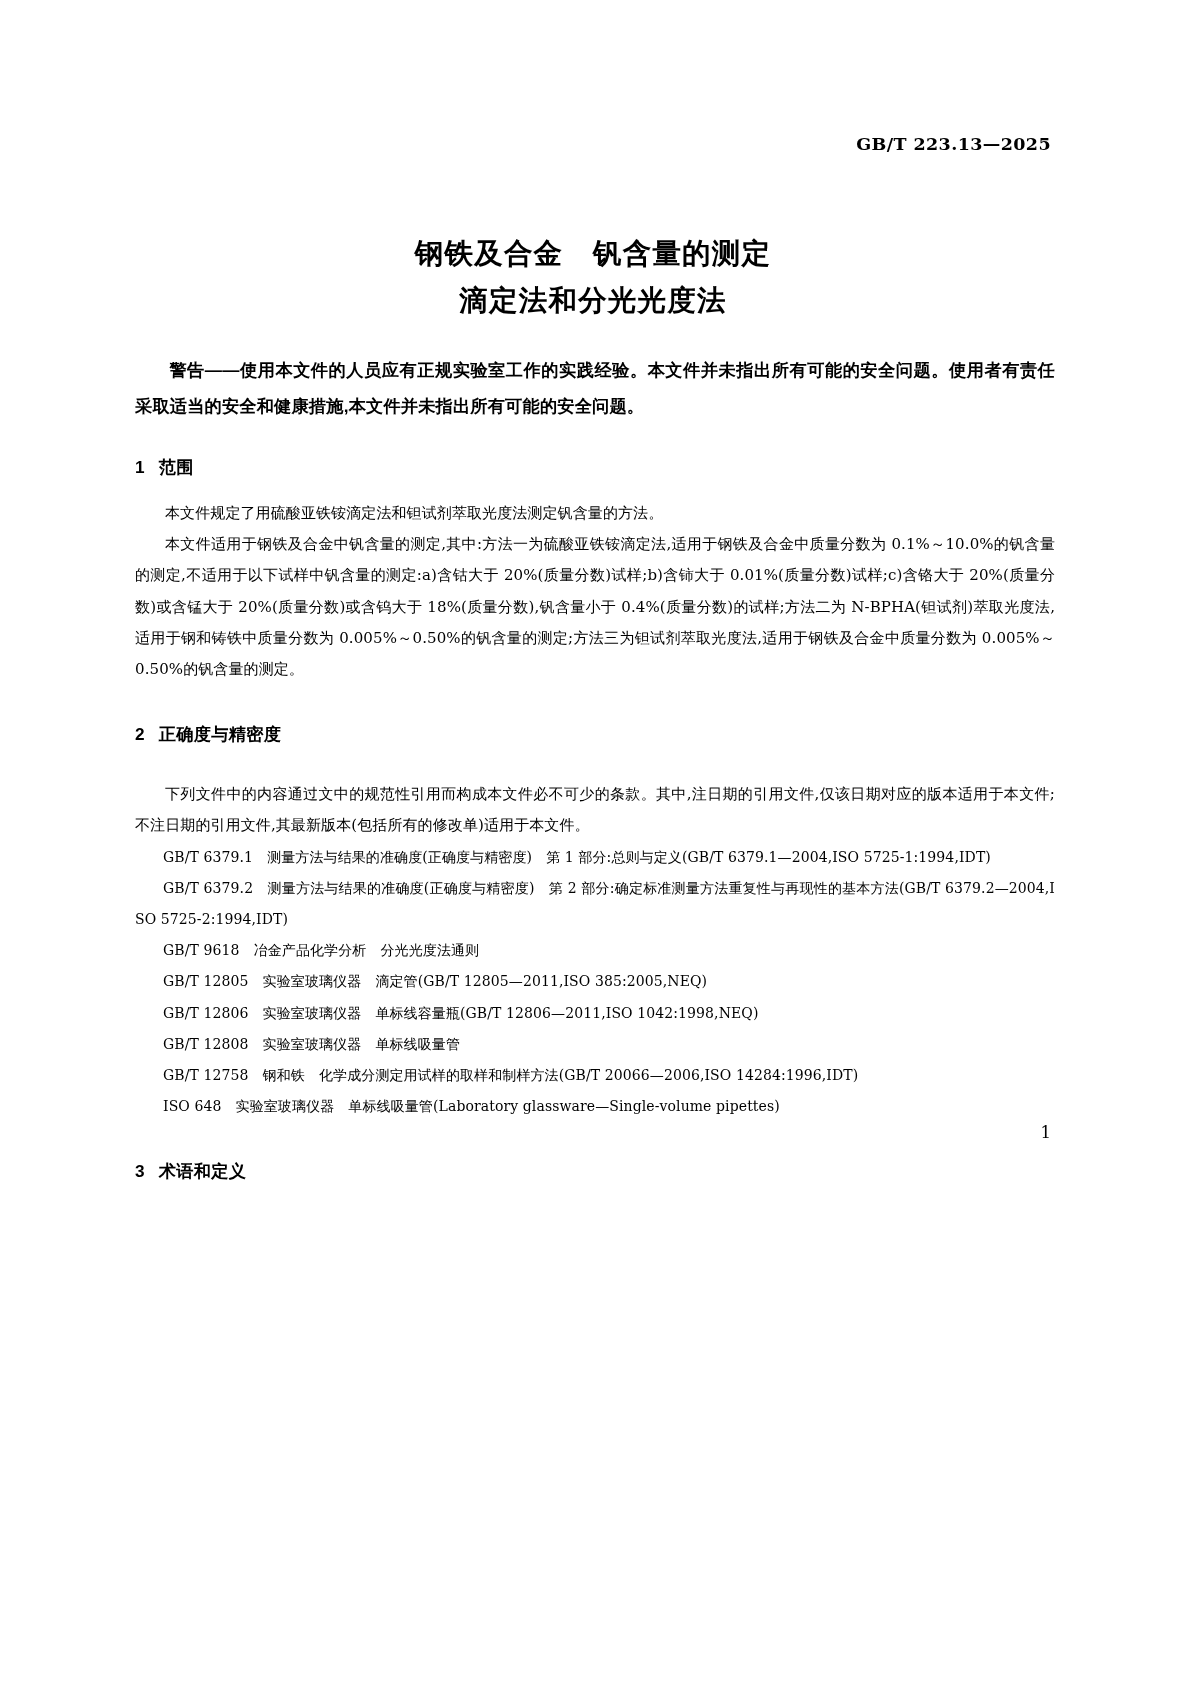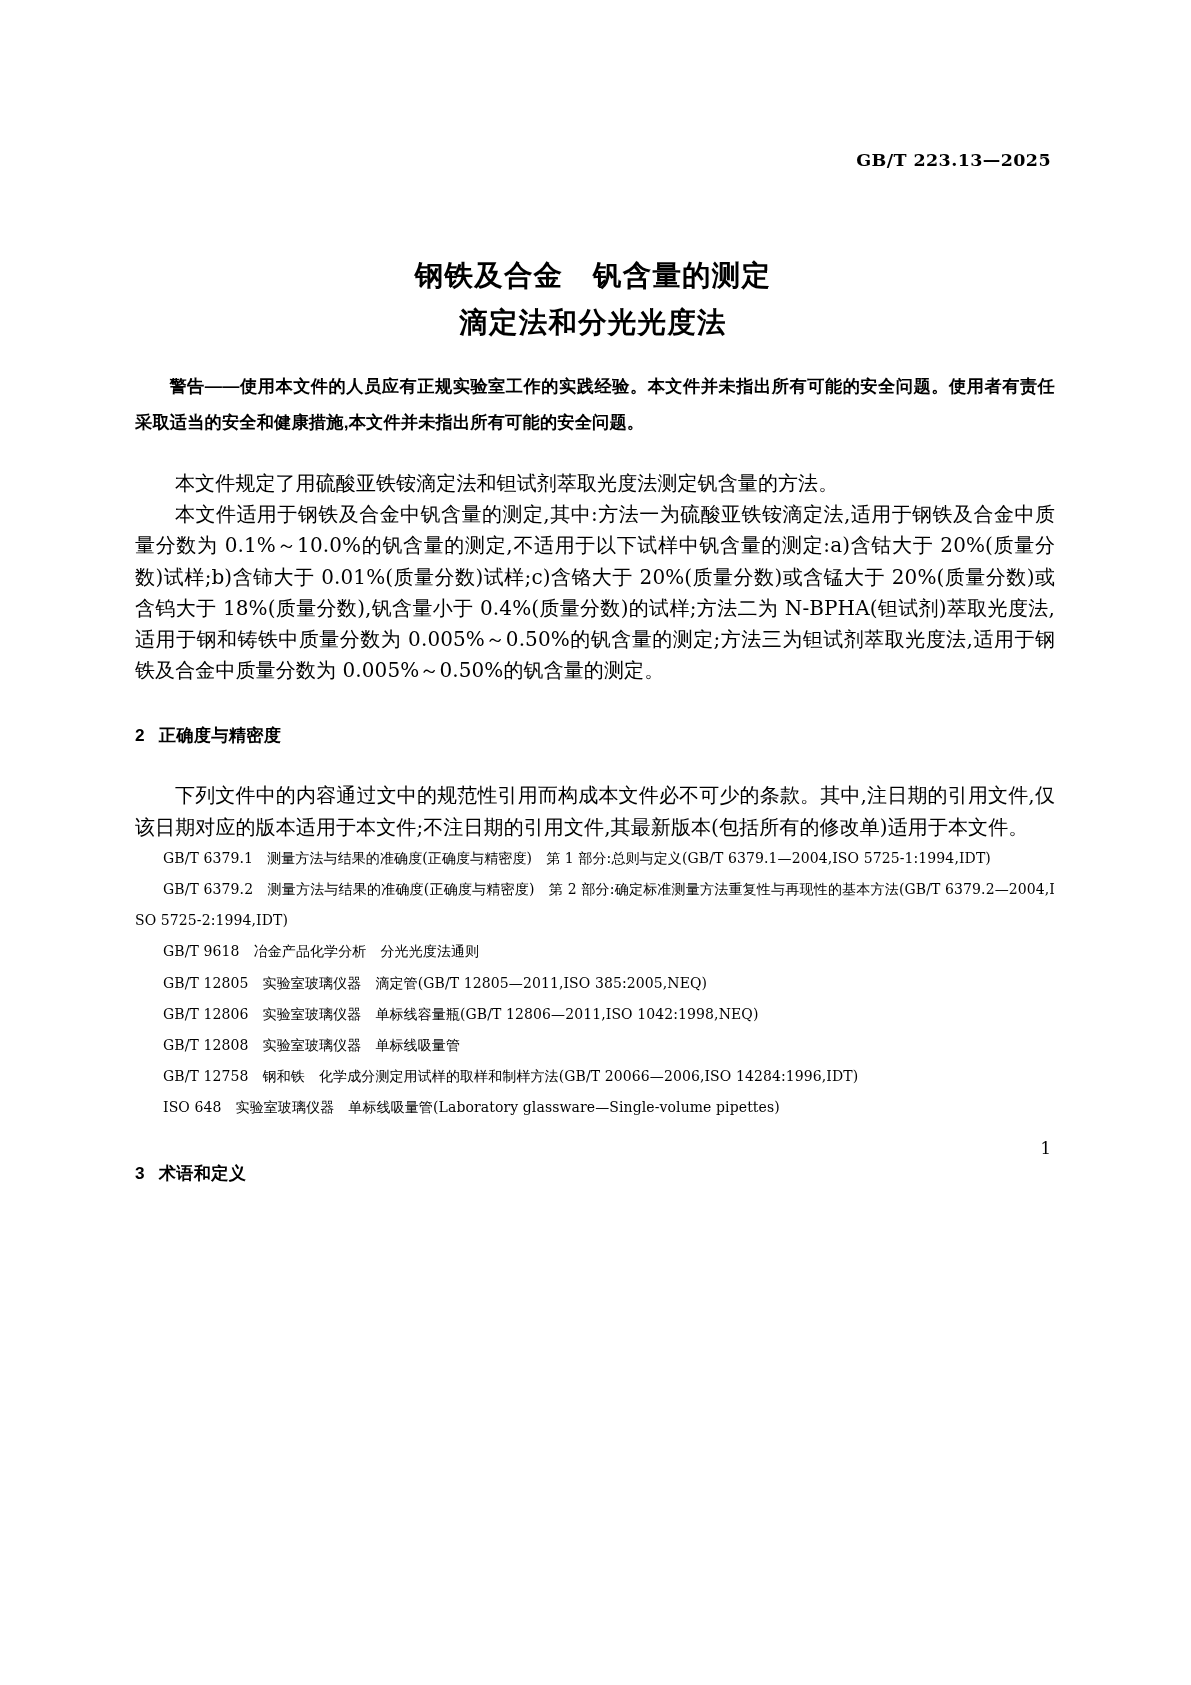--- a/index.html
+++ b/index.html
@@ -8,21 +8,21 @@
     background: #ffffff;
   }
   body {
     font-family: "DejaVu Serif", "Liberation Serif", serif;
     color: #000000;
   }
   .page {
     position: relative;
     width: 1191px;
     height: 1262px;
-    margin: 16px auto;
+    margin: 0 auto;
     background: #ffffff;
     box-sizing: border-box;
     overflow: hidden;
   }
 
   
   .header {
     position: absolute;
     top: 128px;
     left: 135px;
@@ -36,21 +36,21 @@
     font-family: "DejaVu Serif", "Liberation Serif", serif;
     font-weight: bold;
     font-size: 17.5px;
     letter-spacing: 0.4px;
     white-space: nowrap;
   }
 
   
   .title-block {
     position: absolute;
-    top: 236px;
+    top: 230px;
     left: 135px;
     right: 140px;
     text-align: center;
   }
   .title-line {
     font-family: "Liberation Sans", "DejaVu Sans", sans-serif;
     font-weight: bold;
     font-size: 28.5px;
     line-height: 47px;
     letter-spacing: 1.2px;
@@ -81,21 +81,21 @@
     font-weight: bold;
     font-size: 17.2px;
     line-height: 30px;
     margin: 0 0 16px 0;
     letter-spacing: 0.3px;
   }
   .clause-head .num { margin-right: 14px; }
 
   .para {
     font-family: "DejaVu Serif", "Liberation Serif", serif;
-    font-size: 20px;
+    font-size: 15px;
     line-height: 31.2px;
     text-align: justify;
     text-justify: inter-ideograph;
     text-indent: 2em;
     margin: 0;
     letter-spacing: 0.1px;
     word-break: break-all;
   }
   .para + .para { margin-top: 0; }
 
@@ -140,20 +140,23 @@
   <div class="title-block">
     <div class="title-line">钢铁及合金　钒含量的测定</div>
     <div class="title-line">滴定法和分光光度法</div>
   </div>
 
   <div class="content">
 
     <p class="warning">警告——使用本文件的人员应有正规实验室工作的实践经验。本文件并未指出所有可能的安全问题。使用者有责任采取适当的安全和健康措施,本文件并未指出所有可能的安全问题。</p>
 
     <div>
+      <div class="clause-head">
+        <span class="num">1</span><span>范围</span>
+      </div>
       <p class="para">本文件规定了用硫酸亚铁铵滴定法和钽试剂萃取光度法测定钒含量的方法。</p>
       <p class="para">本文件适用于钢铁及合金中钒含量的测定,其中:方法一为硫酸亚铁铵滴定法,适用于钢铁及合金中质量分数为 0.1%～10.0%的钒含量的测定,不适用于以下试样中钒含量的测定:a)含钴大于 20%(质量分数)试样;b)含铈大于 0.01%(质量分数)试样;c)含铬大于 20%(质量分数)或含锰大于 20%(质量分数)或含钨大于 18%(质量分数),钒含量小于 0.4%(质量分数)的试样;方法二为 N-BPHA(钽试剂)萃取光度法,适用于钢和铸铁中质量分数为 0.005%～0.50%的钒含量的测定;方法三为钽试剂萃取光度法,适用于钢铁及合金中质量分数为 0.005%～0.50%的钒含量的测定。</p>
     </div>
 
     <div class="gap-lg"></div>
 
     <div>
       <div class="clause-head">
         <span class="num">2</span><span>正确度与精密度</span>
       </div>

